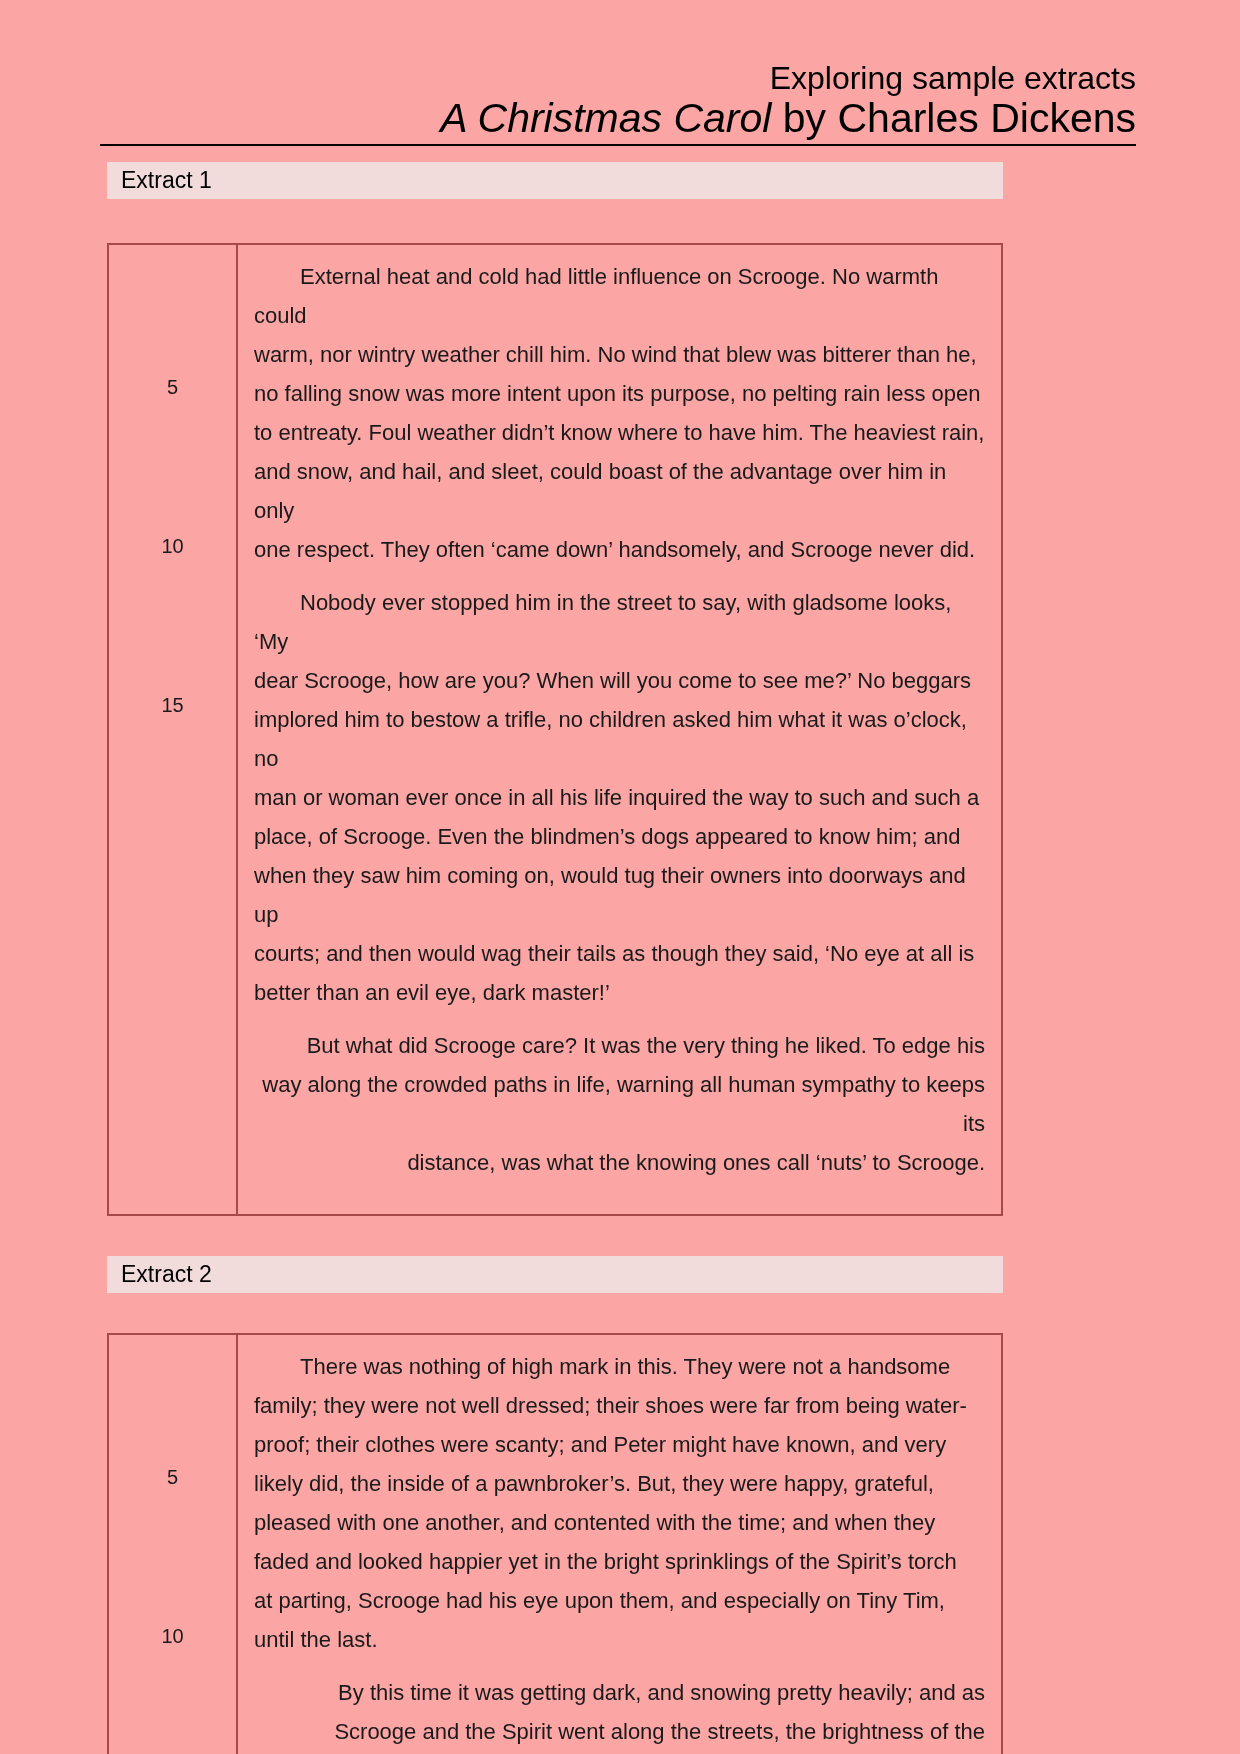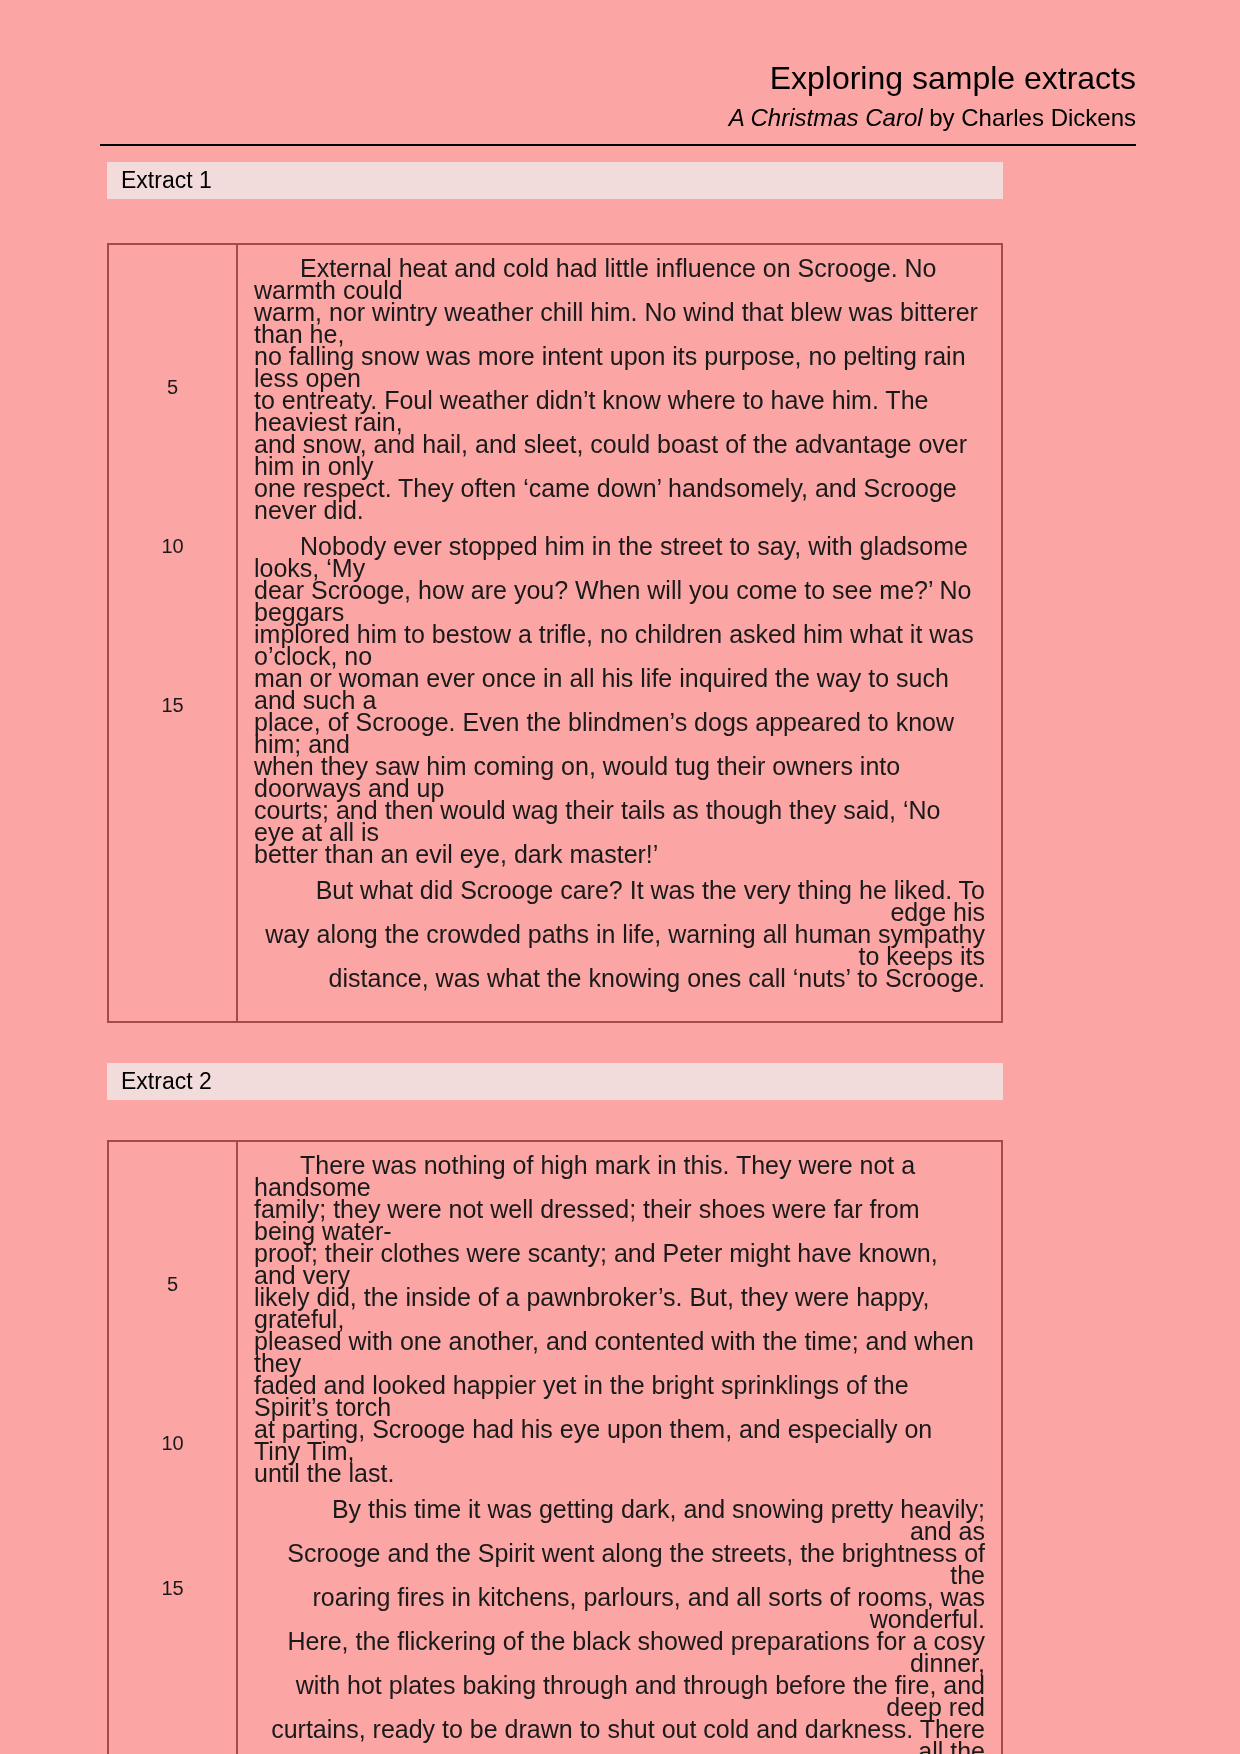--- a/index.html
+++ b/index.html
@@ -10,21 +10,21 @@
     font-family:"Liberation Sans", sans-serif;
     color:#1a1a1a;
     overflow:hidden;
   }
   .wide{margin-left:100px;width:1036px;}
   .narrow{margin-left:107px;width:896px;}
 
   
   .doc-header{padding-top:58px;text-align:right;color:#000;}
   .doc-title{font-size:32px;line-height:40px;}
-  .doc-subtitle{font-size:24px;line-height:40px;}
+  .doc-subtitle{font-size:41px;line-height:40px;}
   .italic{font-style:italic;}
   .header-rule{margin-top:6px;height:2px;background:#000;}
 
   
   .extract-bar{
     margin-top:16px;
     height:37px;line-height:37px;
     background:#f2dbdb;
     font-size:23px;color:#000;
     padding-left:14px;box-sizing:border-box;
@@ -53,21 +53,21 @@
   }
   .t1 .n5{top:128px;} .t1 .n10{top:287px;} .t1 .n15{top:446px;}
   .t2 .n5{top:128px;} .t2 .n10{top:287px;} .t2 .n15{top:432px;}
   .text-col{
     flex:1;
     padding:12px 16px 32px 16px;
   }
   .t2 .text-col{padding-bottom:40px;}
   .text-col p{
     margin:0 0 14px 0;
-    font-size:25px;line-height:22px;
+    font-size:22px;line-height:39px;
     white-space:pre-line;
     text-indent:46px;
   }
   .text-col p:last-child{margin-bottom:0;text-align:right;}
 
   
   .footer-rule{margin-top:45px;height:2px;background:#000;}
   .doc-footer{
     position:relative;
     margin-top:12px;

